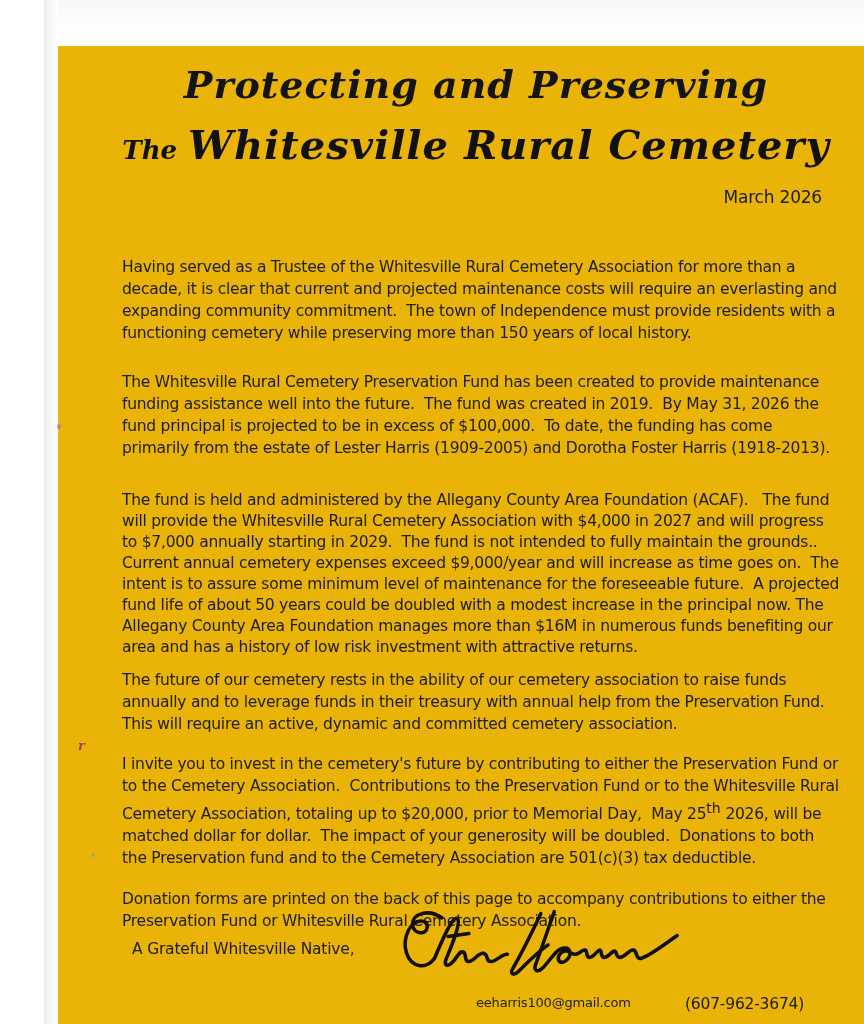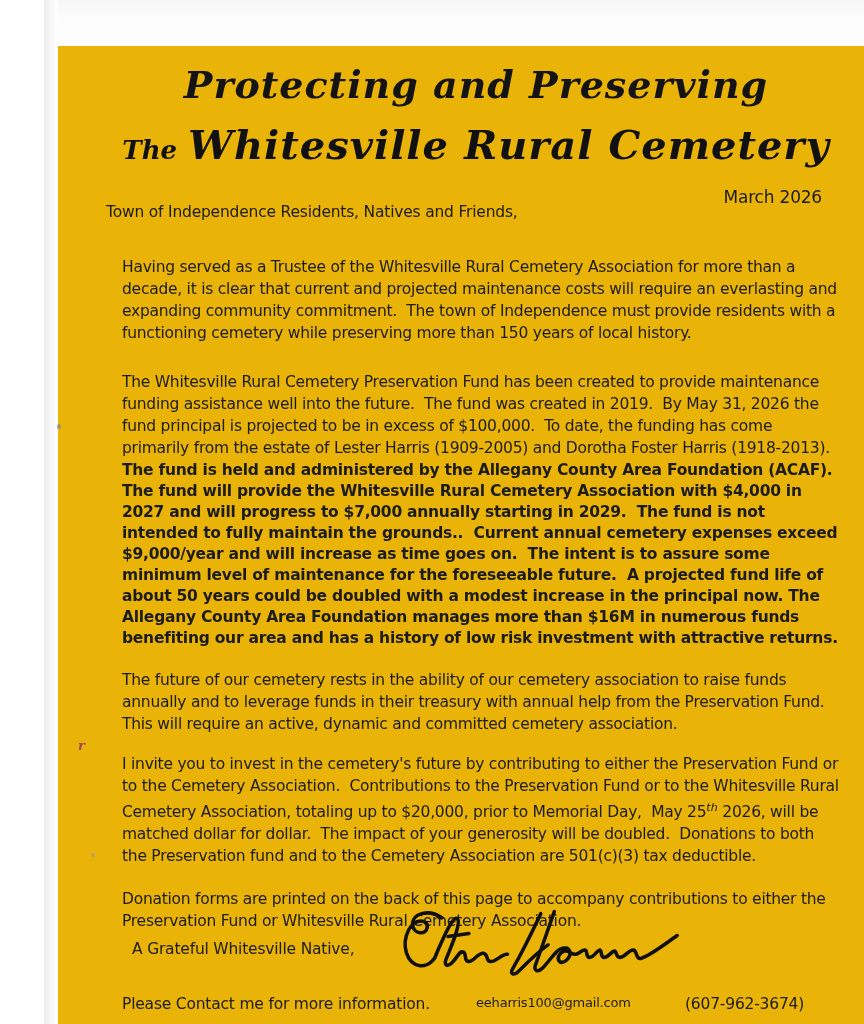--- a/index.html
+++ b/index.html
@@ -57,25 +57,25 @@
     position:absolute; left:62px; top:203px; width:560px;
     font-size:15.5px; letter-spacing:-0.2px;
   }
   .para {
     position:absolute; left:78px; width:720px;
     font-size:15.5px; line-height:22px; letter-spacing:-0.25px;
     white-space:pre-wrap;
   }
   .p1 { top:240px; }
   .p2 { top:355px; }
-  .p3 { top:444px; line-height:21px;font-weight:bold; }
+  .p3 { top:474px; line-height:21px; }
   .p4 { top:653px; }
   .p5 { top:737px; }
   .p6 { top:872px; }
-  .sup { font-size:11px; vertical-align:super; letter-spacing:0;font-style:italic; }
+  .sup { font-size:14px; vertical-align:super; letter-spacing:0; }
 
   .margin-mark {
     position:absolute; left:34px; top:738px;
     color:#a84156; font-size:13px; font-weight:700; font-style:italic;
     font-family:"DejaVu Serif", serif;
   }
 
   .closing {
     position:absolute; left:88px; top:940px;
     font-size:15.5px; letter-spacing:-0.2px;
@@ -103,21 +103,20 @@
 
   <div class="title1">Protecting and Preserving</div>
 
   <div class="title2">
     <span class="prefix">The</span>
     <span class="main">Whitesville Rural Cemetery</span>
   </div>
 
   <div class="date">March 2026</div>
 
-  <div class="salutation">Town of Independence Residents, Natives and Friends,</div>
 
   <p class="para p1">Having served as a Trustee of the Whitesville Rural Cemetery Association for more than a decade, it is clear that current and projected maintenance costs will require an everlasting and expanding community commitment.  The town of Independence must provide residents with a functioning cemetery while preserving more than 150 years of local history.</p>
 
   <p class="para p2">The Whitesville Rural Cemetery Preservation Fund has been created to provide maintenance funding assistance well into the future.  The fund was created in 2019.  By May 31, 2026 the fund principal is projected to be in excess of $100,000.  To date, the funding has come primarily from the estate of Lester Harris (1909-2005) and Dorotha Foster Harris (1918-2013).</p>
 
   <p class="para p3">The fund is held and administered by the Allegany County Area Foundation (ACAF).   The fund will provide the Whitesville Rural Cemetery Association with $4,000 in 2027 and will progress to $7,000 annually starting in 2029.  The fund is not intended to fully maintain the grounds..  Current annual cemetery expenses exceed $9,000/year and will increase as time goes on.  The intent is to assure some minimum level of maintenance for the foreseeable future.  A projected fund life of about 50 years could be doubled with a modest increase in the principal now. The Allegany County Area Foundation manages more than $16M in numerous funds benefiting our area and has a history of low risk investment with attractive returns.</p>
 
   <p class="para p4">The future of our cemetery rests in the ability of our cemetery association to raise funds annually and to leverage funds in their treasury with annual help from the Preservation Fund.  This will require an active, dynamic and committed cemetery association.</p>
 
   <span class="margin-mark">r</span>
@@ -132,17 +131,16 @@
     <svg viewBox="0 0 290 82" role="img" aria-label="Elton Harris">
       <path d="M 44 12 C 31 3, 15 8, 16 19 C 17 28, 29 29, 30 21 C 31 13, 18 12, 12 24 C 5 38, 10 56, 23 58 C 32 59, 38 51, 39 46"></path>
       <path d="M 39 46 C 46 30, 55 9, 59 13 C 63 17, 52 42, 48 52 C 46 57, 49 60, 54 55 C 59 50, 61 43, 65 45 C 68 47, 65 54, 70 54 C 75 54, 79 45, 84 46 C 89 47, 86 54, 91 54 C 97 54, 102 46, 107 47"></path>
       <path d="M 50 30 L 70 27"></path>
       <path d="M 139 8 C 131 25, 120 47, 112 61 C 109 66, 113 68, 118 63 C 126 55, 136 45, 146 38"></path>
       <path d="M 152 6 C 148 17, 140 41, 134 57 C 132 63, 136 65, 141 60 C 145 56, 149 50, 153 46"></path>
       <path d="M 153 46 C 158 40, 166 39, 167 45 C 168 50, 161 57, 157 54 C 154 51, 157 45, 162 44 C 166 43, 169 48, 173 47 C 177 46, 179 42, 182 43 C 184 44, 182 50, 186 50 C 190 50, 193 43, 196 43 C 198 44, 196 50, 200 50 C 204 50, 207 44, 210 44 C 212 44, 211 50, 215 50 C 220 50, 224 42, 228 43 C 232 44, 230 52, 235 51 C 243 49, 257 38, 270 29"></path>
     </svg>
   </div>
 
-  <div class="contact-prompt">Please Contact me for more information.</div>
   <div class="contact-email">eeharris100@gmail.com</div>
   <div class="contact-phone">(607-962-3674)</div>
 
 </div>
 
 </body></html>

